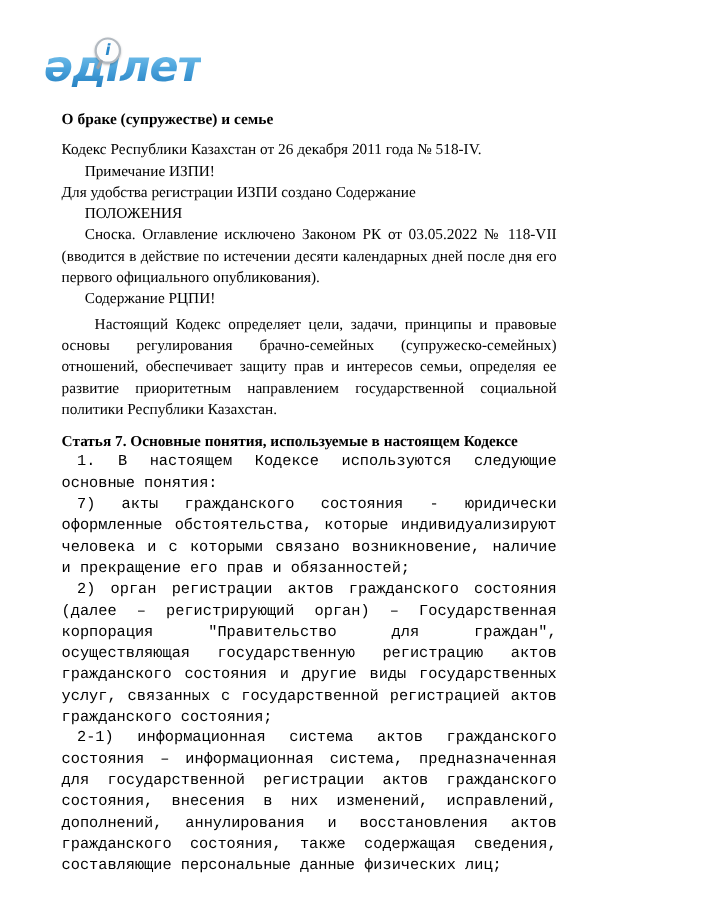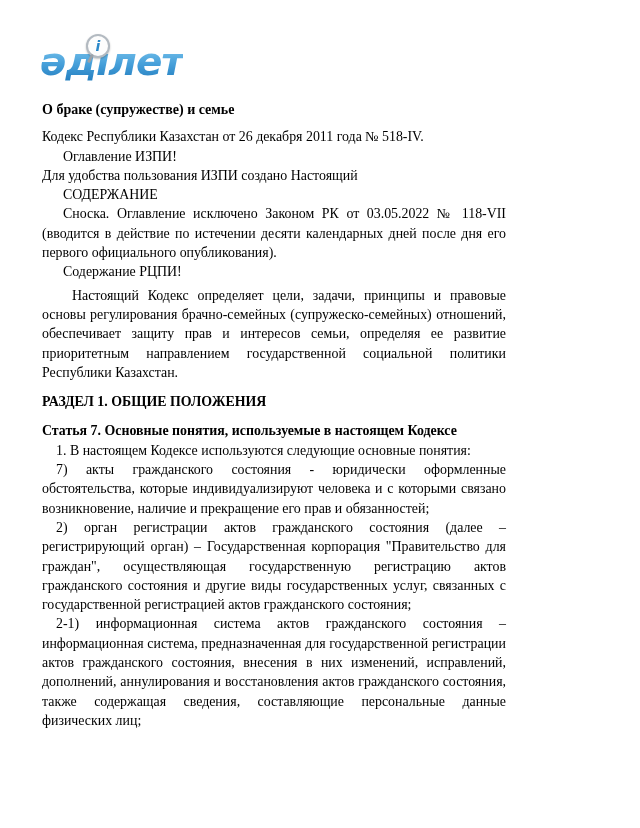--- a/index.html
+++ b/index.html
@@ -73,32 +73,32 @@
     left: 3px;
     top: 20px;
     width: 3px;
     height: 9px;
     background: #9aa1a8;
     border-radius: 1px;
     transform: rotate(28deg);
   }
   
   .doc {
-    padding: 0 42px 0 42px;
+    padding: 0 42px 0 56px;
   }
   .doc p {
     margin: 0;
     line-height: 19.3px;
     text-align: justify;
   }
   .t-bold { font-weight: bold; }
   .red { color: #000000; }
   .indent-note   { text-indent: 21px; }
   .indent-intro  { text-indent: 30px; }
-  .indent-clause { text-indent: 14px; }
+  .indent-clause { text-indent: 14px; font-family: Liberation Mono, monospace; }
   .doc-title    { margin-top: 12px !important; font-size: 14px; }
   .doc-subtitle { margin-top: 8px  !important; }
   .intro-para   { margin-top: 4px  !important; }
   .h-part    { margin-top: 11px !important; }
   .h-section { margin-top: 10px !important; }
   .h-chapter { margin-top: 10px !important; }
   .h-article { margin-top: 10px !important; }
 </style>
 </head>
 <body>
@@ -114,35 +114,34 @@
       <span class="mag-handle"></span>
     </span>
   </div>
 
   <div class="doc">
 
     <p class="doc-title t-bold">О браке (супружестве) и семье</p>
 
     <p class="doc-subtitle">Кодекс Республики Казахстан от 26 декабря 2011 года № 518-IV.</p>
 
-    <p class="indent-note">Оглавление ИЗПИ!</p>
+    <p class="indent-note">Примечание ИЗПИ!</p>
 
-    <p>Для удобства пользования ИЗПИ создано Настоящий</p>
+    <p>Для удобства регистрации ИЗПИ создано Содержание</p>
 
-    <p class="indent-note">СОДЕРЖАНИЕ</p>
+    <p class="indent-note">ПОЛОЖЕНИЯ</p>
 
     <p class="indent-note"><span class="red">Сноска. Оглавление исключено Законом РК от 03.05.2022 </span><span>№ 118-VII </span><span class="red">(вводится в действие по истечении десяти календарных дней после дня его первого официального опубликования).</span></p>
 
     <p class="indent-note red">Содержание РЦПИ!</p>
 
 
     <p class="intro-para indent-intro">Настоящий Кодекс определяет цели, задачи, принципы и правовые основы регулирования брачно-семейных (супружеско-семейных) отношений, обеспечивает защиту прав и интересов семьи, определяя ее развитие приоритетным направлением государственной социальной политики Республики Казахстан.</p>
 
 
-    <p class="h-section t-bold">РАЗДЕЛ 1. ОБЩИЕ ПОЛОЖЕНИЯ</p>
 
 
     <p class="h-article t-bold">Статья 7. Основные понятия, используемые в настоящем Кодексе</p>
 
     <p class="indent-clause">1. В настоящем Кодексе используются следующие основные понятия:</p>
 
     <p class="indent-clause">7) акты гражданского состояния - юридически оформленные обстоятельства, которые индивидуализируют человека и с которыми связано возникновение, наличие и прекращение его прав и обязанностей;</p>
 
     <p class="indent-clause">2) орган регистрации актов гражданского состояния (далее – регистрирующий орган) – Государственная корпорация "Правительство для граждан", осуществляющая государственную регистрацию актов гражданского состояния и другие виды государственных услуг, связанных с государственной регистрацией актов гражданского состояния;</p>
 

